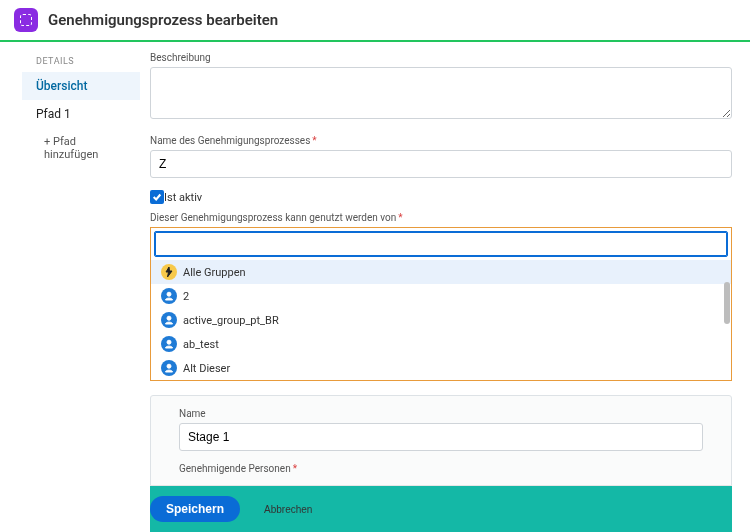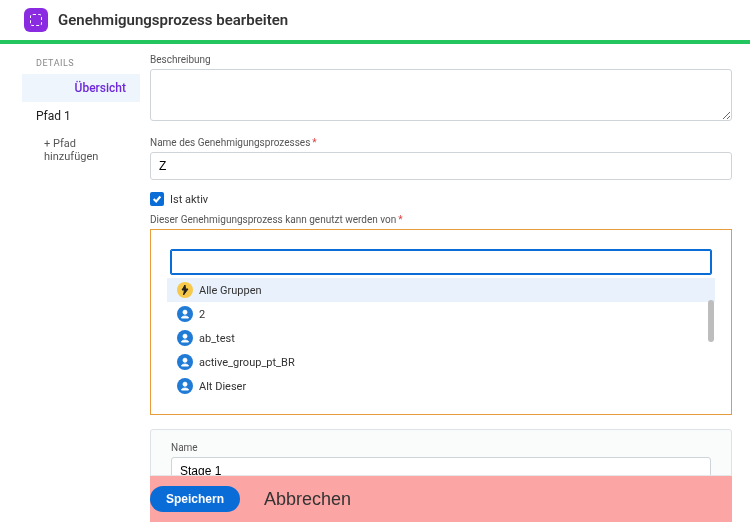--- a/index.html
+++ b/index.html
@@ -1,63 +1,63 @@
 <!DOCTYPE html>
 <html><head>
 <meta charset="utf-8">
 <style>
   * { box-sizing: border-box; }
   html, body { margin: 0; padding: 0; font-family: -apple-system, "Segoe UI", Roboto, Arial, sans-serif; color: #333; }
   body { width: 750px; height: 532px; overflow: hidden; background: #fff; }
 
-  .header { display: flex; align-items: center; padding: 8px 24px; border-bottom: 4px solid #22c55e; text-align: right; }
+  .header { display: flex; align-items: center; padding: 8px 14px; border-bottom: 2px solid #22c55e; text-align: right; }
   .app-icon { width: 24px; height: 24px; border-radius: 6px; background: #8a2be2; display: flex; align-items: center; justify-content: center; margin-right: 10px; }
   .app-icon-inner { width: 12px; height: 12px; border: 1.5px dashed #fff; border-radius: 3px; }
   .header h1 { font-size: 15px; font-weight: 600; margin: 0; }
 
   .layout { display: flex; height: calc(100% - 42px); }
   .sidebar { width: 140px; flex-shrink: 0; padding-top: 8px; padding-left: 22px; }
   .sidebar-heading { font-size: 9px; letter-spacing: 0.5px; color: #888; padding: 6px 14px; }
   .sidebar-item { font-size: 12px; padding: 7px 14px; cursor: pointer; }
-  .sidebar-item.active { color: #6d28d9; background: #eef5fc; font-weight: 500; text-align: right; }
+  .sidebar-item.active { color: #0369a1; background: #eef5fc; font-weight: 500; }
   .sidebar-item.bold { font-weight: 400; color: #222; }
   .sidebar-add { font-size: 11px; color: #555; padding: 7px 14px 7px 22px; cursor: pointer; }
 
   .main { flex: 1; padding: 10px 18px 0 10px; overflow: visible; position: relative; }
   .content-scroll { height: 445px; overflow-y: auto; padding-bottom: 60px; position: relative; }
 
   .field-label { font-size: 10px; color: #555; margin-bottom: 4px; }
   .req-star { color: #d93f3f; margin-left: 2px; }
   .txt-input { width: 100%; border: 1px solid #cfd4d9; border-radius: 3px; padding: 6px 8px; font-size: 12px; }
   textarea.txt-input { resize: both; height: 52px; }
   .mb { margin-bottom: 12px; }
 
-  .chk-row { display: flex; align-items: center; gap: 6px; margin-bottom: 8px; }
+  .chk-row { display: flex; align-items: center; margin-bottom: 8px; }
   .chk { width: 14px; height: 14px; border-radius: 2px; background: #0a6cd6; display: flex; align-items: center; justify-content: center; }
   .chk svg { width: 10px; height: 10px; stroke: #fff; stroke-width: 2.5; fill: none; }
   .chk-label { font-size: 11px; }
 
-  .combo-wrap { border: 1px solid #e89b3b; padding: 16px; position: relative; background: #fff; }
+  .combo-wrap { border: 1px solid #e89b3b; padding: 0; position: relative; background: #fff; }
   .combo-input { width: 100%; border: 1px solid #0a6cd6; border-radius: 2px; padding: 5px 8px; font-size: 12px; margin: 3px; width: calc(100% - 6px); box-shadow: 0 0 0 1px #0a6cd6 inset; }
   .dropdown { background: #fff; max-height: 140px; overflow-y: auto; position: relative; }
   .dd-item { display: flex; align-items: center; gap: 6px; padding: 4px 10px; font-size: 11px; cursor: pointer; }
   .dd-item.hl { background: #e8f1fc; }
   .dd-icon { width: 16px; height: 16px; border-radius: 50%; display: flex; align-items: center; justify-content: center; flex-shrink: 0; }
   .dd-icon.bolt { background: #f7c94b; }
   .dd-icon.group { background: #1f7bd6; }
   .dd-icon svg { width: 10px; height: 10px; }
   .dd-icon.bolt svg { stroke: #222; fill: #222; }
   .dd-icon.group svg { stroke: #fff; fill: #fff; }
   .scroll-thumb { position: absolute; right: 1px; top: 22px; width: 6px; height: 42px; background: #bdbdbd; border-radius: 3px; }
 
-  .stage-box { border: 1px solid #dde2e6; background: #fafbfb; border-radius: 3px; padding: 12px 20px; margin-top: 14px; }
+  .stage-box { border: 1px solid #dde2e6; background: #fafbfb; border-radius: 3px; padding: 12px 28px; margin-top: 14px; }
 
-  .footer { position: absolute; left: 10px; right: 18px; bottom: 12px; background: #fca5a5; border-top: 1px solid #e6e6e6; padding: 10px 0; display: flex; gap: 18px; align-items: center; }
+  .footer { position: absolute; left: 10px; right: 18px; bottom: 0; background: #14b8a6; border-top: 1px solid #e6e6e6; padding: 10px 0; display: flex; gap: 18px; align-items: center; }
   .btn-primary { background: #0a6cd6; color: #fff; border: none; border-radius: 14px; padding: 6px 16px; font-size: 12px; font-weight: 600; cursor: pointer; }
-  .btn-link { background: none; border: none; color: #333; font-size: 18px; cursor: pointer; }
+  .btn-link { background: none; border: none; color: #333; font-size: 10px; cursor: pointer; }
 </style>
 </head>
 <body>
 
 <div class="header">
   <div class="app-icon">
       <div class="app-icon-inner"></div>
     </div>
   <h1>Genehmigungsprozess bearbeiten</h1>
 </div>
@@ -118,30 +118,30 @@
               </span>
             <span>2</span>
           </div>
           <div class="dd-item">
             <span class="dd-icon group">
                 <svg viewBox="0 0 10 10">
                   <circle cx="5" cy="3.2" r="2"></circle>
                   <path d="M1.5 9 C1.5 6.5 8.5 6.5 8.5 9 Z"></path>
                 </svg>
               </span>
-            <span>ab_test</span>
+            <span>active_group_pt_BR</span>
           </div>
           <div class="dd-item">
             <span class="dd-icon group">
                 <svg viewBox="0 0 10 10">
                   <circle cx="5" cy="3.2" r="2"></circle>
                   <path d="M1.5 9 C1.5 6.5 8.5 6.5 8.5 9 Z"></path>
                 </svg>
               </span>
-            <span>active_group_pt_BR</span>
+            <span>ab_test</span>
           </div>
           <div class="dd-item">
             <span class="dd-icon group">
                 <svg viewBox="0 0 10 10">
                   <circle cx="5" cy="3.2" r="2"></circle>
                   <path d="M1.5 9 C1.5 6.5 8.5 6.5 8.5 9 Z"></path>
                 </svg>
               </span>
             <span>Alt Dieser</span>
           </div>

